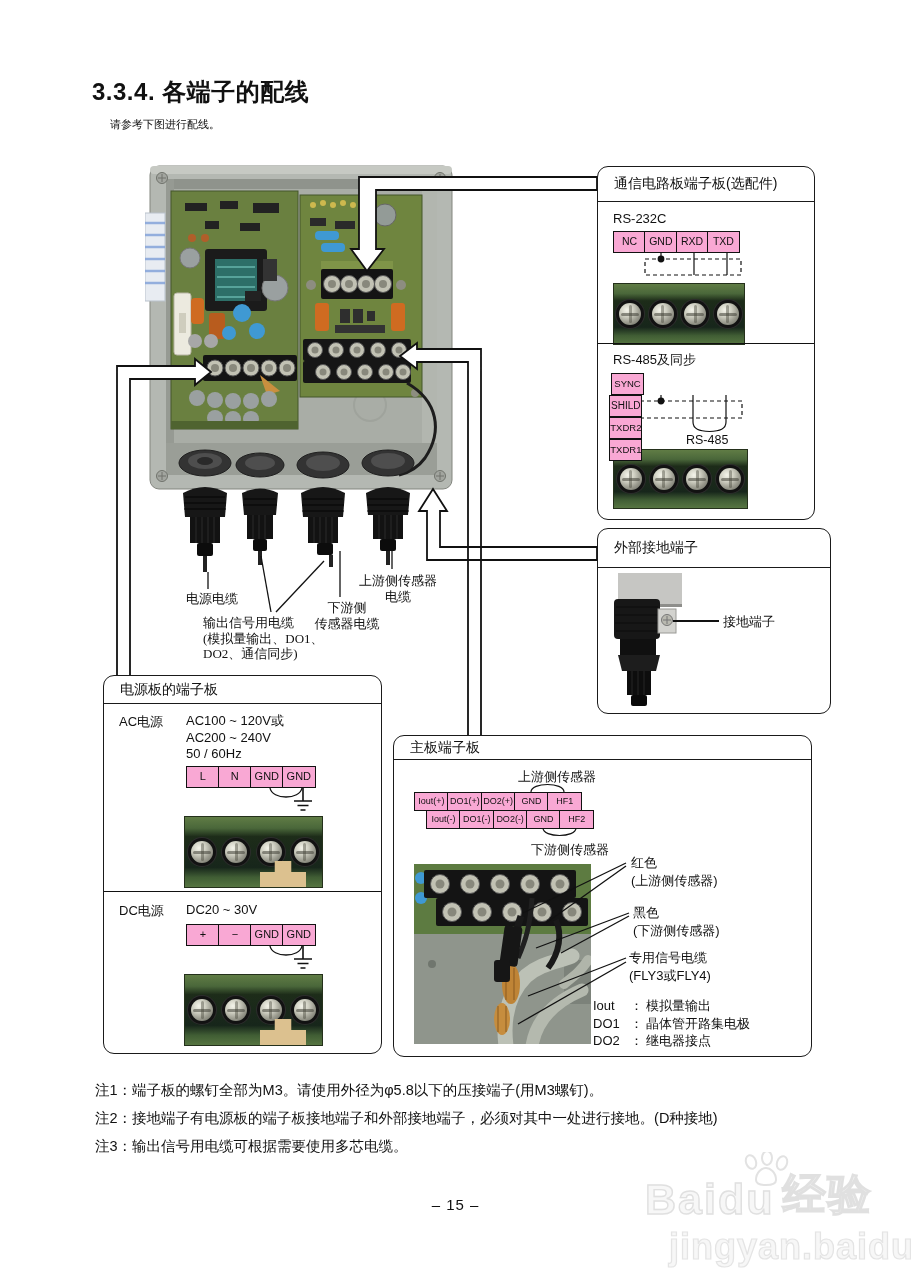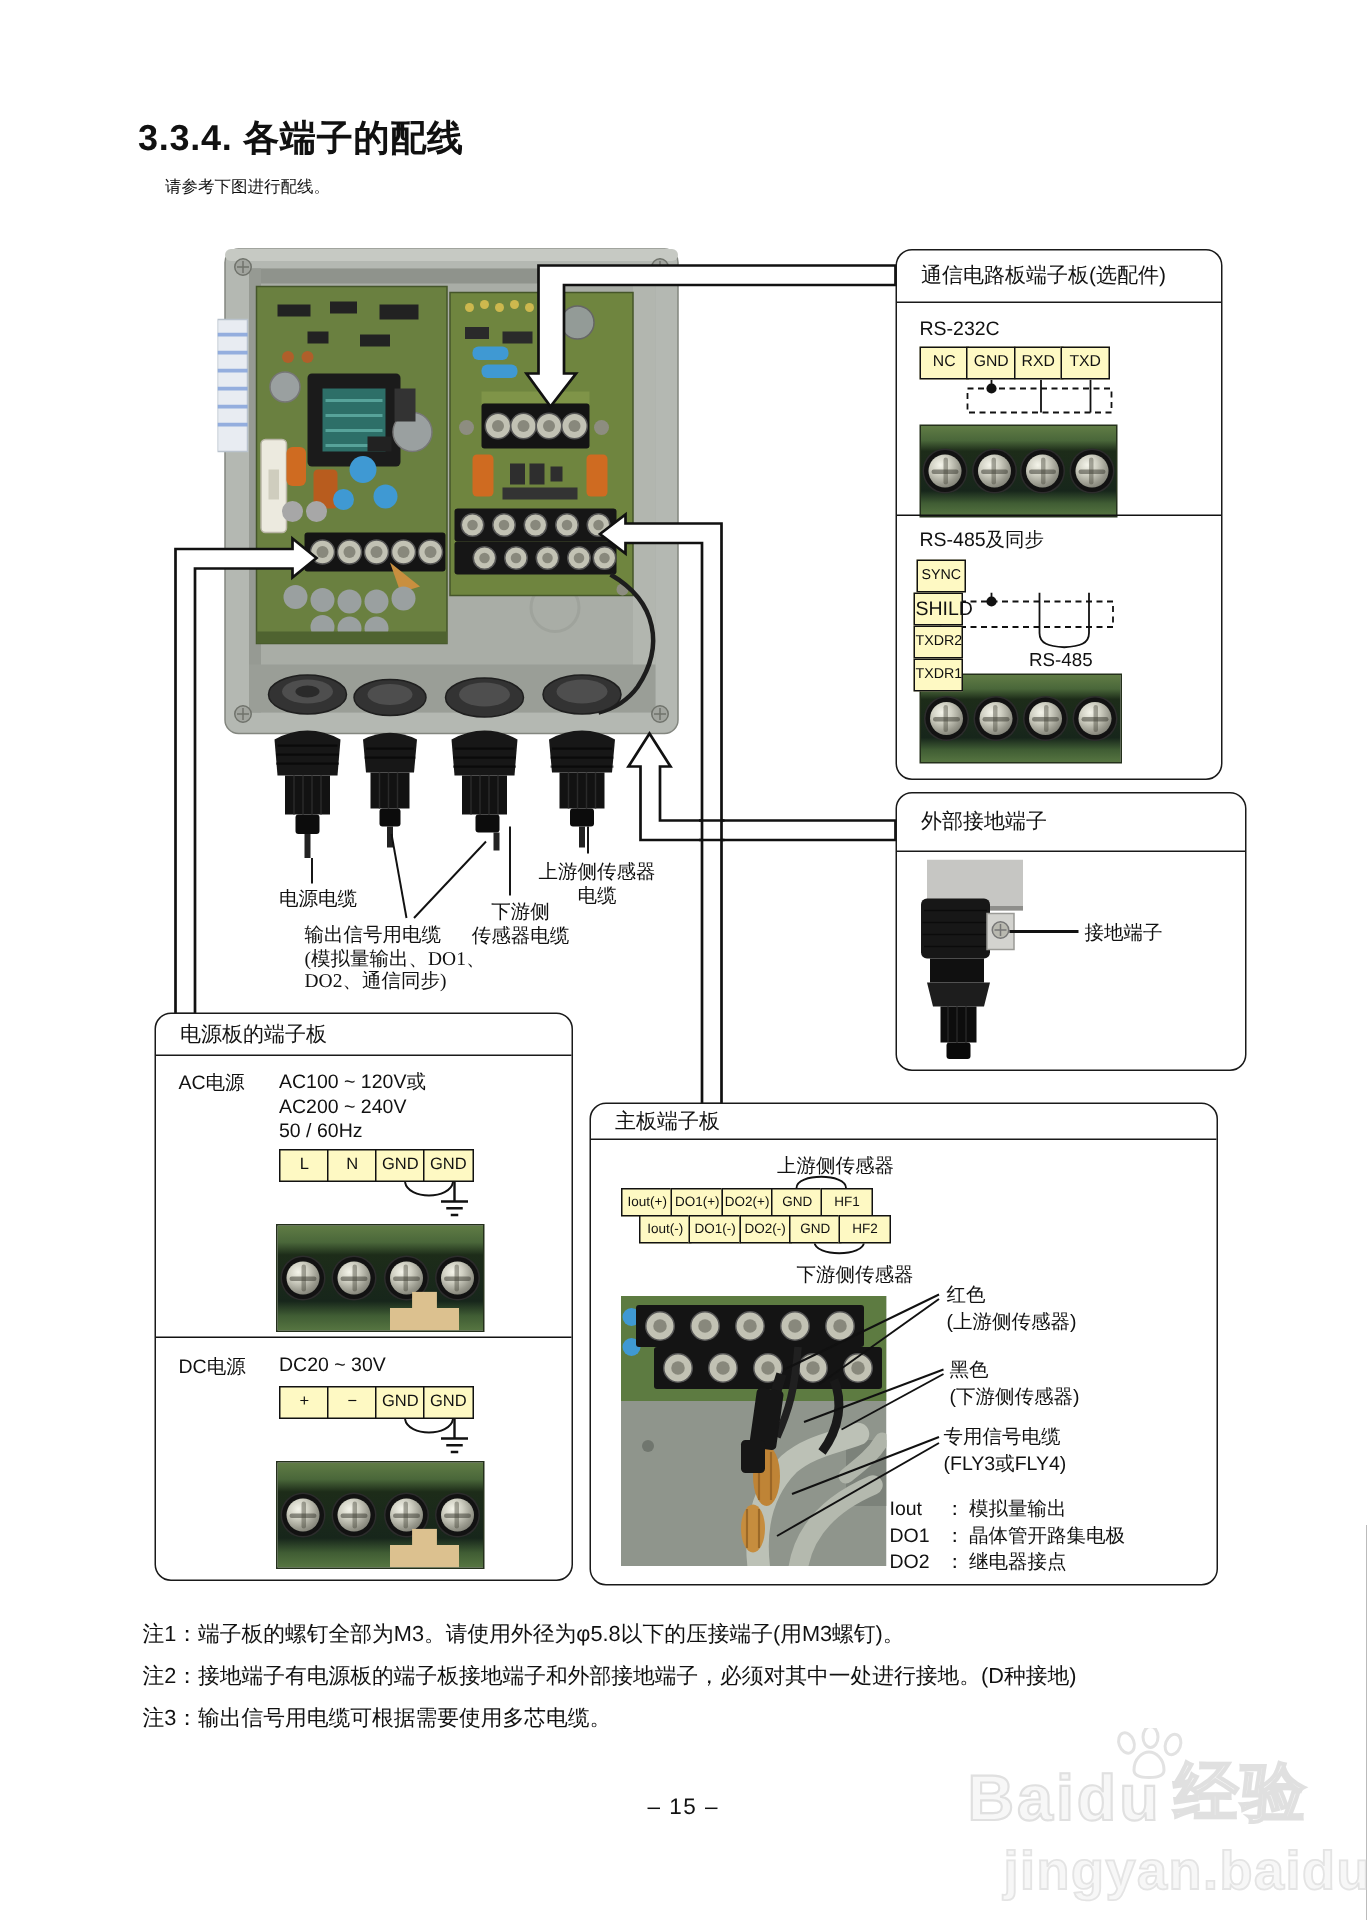--- a/index.html
+++ b/index.html
@@ -7,21 +7,21 @@
         font-family:"Liberation Sans",sans-serif;color:#111;}
   .abs{position:absolute;}
   .title{font-size:24px;font-weight:bold;letter-spacing:.5px;}
   .intro{font-size:11px;}
   
   .panel{position:absolute;background:#fff;border:1.6px solid #1a1a1a;border-radius:11px;z-index:3;}
   .phead{position:absolute;left:0;right:0;top:0;border-bottom:1.5px solid #1a1a1a;
          font-size:14px;padding-left:16px;display:flex;align-items:center;}
   
   .trow{position:absolute;display:flex;z-index:2;}
-  .tcell{border:1.7px solid #111;background:#fef9c3;text-align:center;box-sizing:border-box;}
+  .tcell{border:1.7px solid #111;background:#f9a8d4;text-align:center;box-sizing:border-box;}
   .tcell + .tcell{margin-left:-1.7px;}
   .c-comm{width:33px;height:22px;font-size:10.5px;line-height:19px;}
   .c-pow{width:33.7px;height:22px;font-size:11px;line-height:19px;}
   .c-main{width:35px;height:19px;font-size:9px;line-height:16px;}
   
   .tstrip{position:absolute;border:1px solid #24301b;z-index:1;
     background:linear-gradient(180deg,#607c45 0%,#4a673a 16%,#1d2c19 28%,#17261b 72%,#405d34 86%,#567541 100%);
     display:flex;align-items:center;justify-content:space-around;}
   .sc{width:22px;height:22px;border-radius:50%;position:relative;
     background:radial-gradient(circle at 36% 32%,#f4f4ea 0%,#cfcfc2 32%,#9a9a8e 62%,#63635a 100%);
@@ -282,21 +282,21 @@
     <div class="tstrip" style="left:15px;top:116px;width:130px;height:60px;">
       <i class="sc"></i>
         <i class="sc"></i>
         <i class="sc"></i>
         <i class="sc"></i>
     </div>
     <div class="divline" style="left:0;right:0;top:176px;"></div>
     <div class="abs small" style="left:15px;top:184px;">RS-485及同步</div>
     <div class="trow" style="left:13px;top:206px;flex-direction:column;">
       <div class="tcell c-comm" style="font-size:9.5px;">SYNC</div>
-      <div class="tcell c-comm" style="font-size:13px;">SHILD</div>
+      <div class="tcell c-comm" style="font-size:10px;">SHILD</div>
       <div class="tcell c-comm" style="font-size:9.5px;">TXDR2</div>
       <div class="tcell c-comm" style="font-size:9.5px;">TXDR1</div>
     </div>
     <svg class="abs" style="left:13px;top:228px;" width="132" height="42" viewBox="0 0 132 42">
       <path d="M16 0 V28 M50 0 V6 M82 0 V27 M115 0 V27" stroke="#111" stroke-width="1.2"></path>
       <rect x="1" y="6" width="130" height="17" fill="none" stroke="#111" stroke-width="1.2" stroke-dasharray="4 3"></rect>
       <circle cx="50" cy="6" r="3.4" fill="#111"></circle>
       <path d="M82 27 C82 34,88 36,98.5 36.5 C109 36,115 34,115 27" fill="none" stroke="#111" stroke-width="1.2"></path>
     </svg>
     <div class="abs small" style="left:18px;top:256px;">同步</div>

